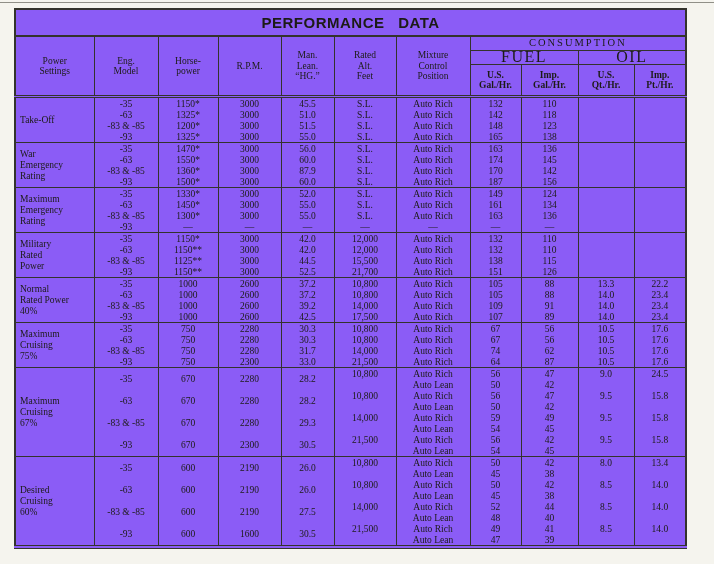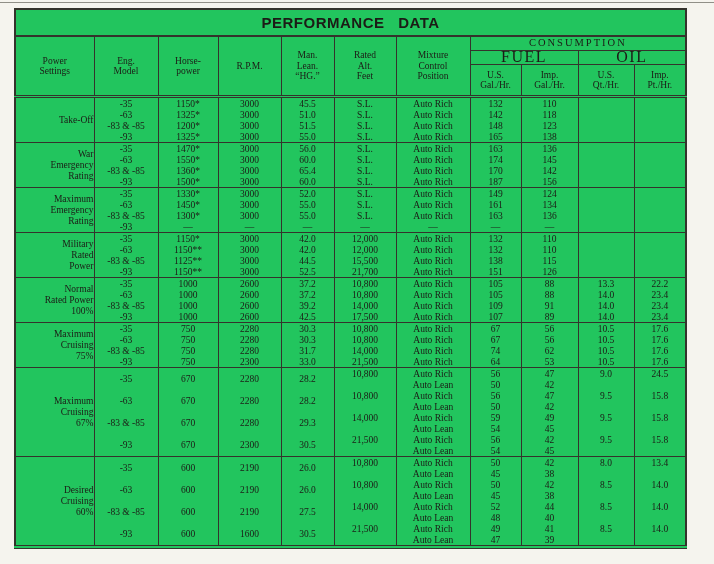--- a/index.html
+++ b/index.html
@@ -5,46 +5,46 @@
   html,body{margin:0;padding:0;}
   body{
     width:714px;height:564px;position:relative;overflow:hidden;
     background:#f5f4ee;color:#1c1b16;
     font-family:"Liberation Serif",serif;
   }
   .page-top-line{position:absolute;top:2px;left:0;width:714px;height:1px;background:#908f87;}
   table.perf{
     position:absolute;left:14px;top:8px;width:671px;
     border-collapse:collapse;table-layout:fixed;
-    background:#22c55e;
+    background:#8b5cf6;
     border:2px solid #34332c;
     border-bottom:4px double #34332c;
   }
   th,td{
     border-left:1px solid #34332c;
     padding:0;margin:0;
     text-align:center;vertical-align:middle;
     font-weight:normal;
   }
   .title-row th{
     height:25px;border-bottom:2px solid #34332c;
     font-family:"Liberation Sans",sans-serif;font-weight:bold;
     font-size:15px;letter-spacing:.5px;word-spacing:9px;
   }
   th.hc{font-size:9.5px;line-height:10.5px;white-space:pre-line;}
   .h1 th{height:13px;margin-left:42px;}
   .h2 th{height:13px;border-bottom:1px solid #34332c;}
-  .h3 th{height:30px;}
+  .h3 th{height:30px;font-weight:bold;}
   th.consumption{border-bottom:1px solid #34332c;font-size:10.5px;letter-spacing:2px;}
   .h2 th{font-size:16px;letter-spacing:1.5px;}
   tbody td{height:11px;font-size:9.5px;line-height:10px;}
   tbody tr.hdr-sep td{border-top:3px double #34332c;}
   tbody tr.block-start td{border-top:1px solid #34332c;}
   td.label{
-    text-align:right;padding-left:4px;
+    text-align:left;padding-left:4px;
     white-space:pre-line;font-size:9.5px;line-height:11px;
   }
   .remarks{
     position:absolute;left:16px;top:540px;
     font-size:10px;line-height:11px;white-space:pre;
   }
   .remarks .rtext{margin-left:16px;}
 </style>
 </head>
 <body>
@@ -177,21 +177,21 @@
         <td class="c-mix">Auto Rich</td>
         <td class="c-usg">174</td>
         <td class="c-impg">145</td>
         <td class="c-usq"></td>
         <td class="c-impp"></td>
       </tr>
       <tr>
         <td class="c-model">-83 &amp; -85</td>
         <td class="c-hp">1360*</td>
         <td class="c-rpm">3000</td>
-        <td class="c-mp">65.4</td>
+        <td class="c-mp">87.9</td>
         <td class="c-alt">S.L.</td>
         <td class="c-mix">Auto Rich</td>
         <td class="c-usg">170</td>
         <td class="c-impg">142</td>
         <td class="c-usq"></td>
         <td class="c-impp"></td>
       </tr>
       <tr>
         <td class="c-model">-93</td>
         <td class="c-hp">1500*</td>
@@ -302,21 +302,21 @@
         <td class="c-alt">21,700</td>
         <td class="c-mix">Auto Rich</td>
         <td class="c-usg">151</td>
         <td class="c-impg">126</td>
         <td class="c-usq"></td>
         <td class="c-impp"></td>
       </tr>
       <tr class="block-start">
         <td rowspan="4" class="label">Normal
 Rated Power
-100%</td>
+40%</td>
         <td class="c-model">-35</td>
         <td class="c-hp">1000</td>
         <td class="c-rpm">2600</td>
         <td class="c-mp">37.2</td>
         <td class="c-alt">10,800</td>
         <td class="c-mix">Auto Rich</td>
         <td class="c-usg">105</td>
         <td class="c-impg">88</td>
         <td class="c-usq">13.3</td>
         <td class="c-impp">22.2</td>
@@ -397,21 +397,21 @@
         <td class="c-impp">17.6</td>
       </tr>
       <tr>
         <td class="c-model">-93</td>
         <td class="c-hp">750</td>
         <td class="c-rpm">2300</td>
         <td class="c-mp">33.0</td>
         <td class="c-alt">21,500</td>
         <td class="c-mix">Auto Rich</td>
         <td class="c-usg">64</td>
-        <td class="c-impg">53</td>
+        <td class="c-impg">87</td>
         <td class="c-usq">10.5</td>
         <td class="c-impp">17.6</td>
       </tr>
       <tr class="block-start">
         <td rowspan="8" class="label">Maximum
 Cruising
 67%</td>
         <td class="c-model" rowspan="2">-35</td>
         <td class="c-hp" rowspan="2">670</td>
         <td class="c-rpm" rowspan="2">2280</td>

